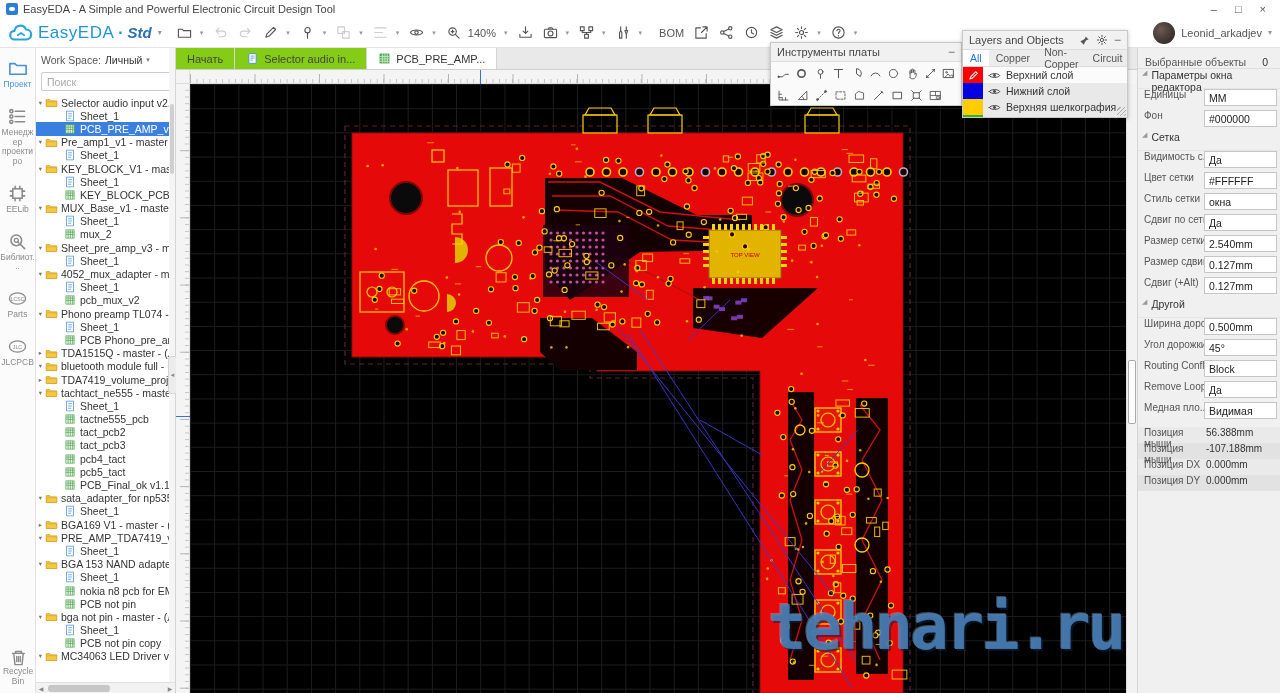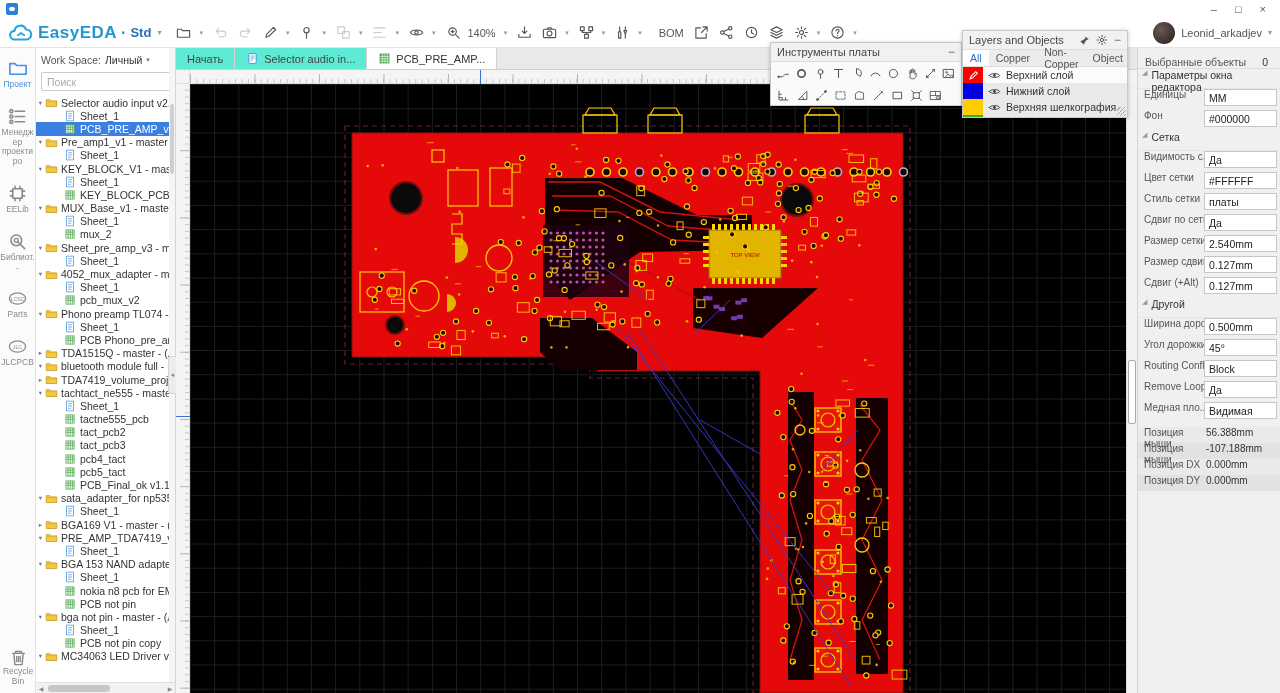--- a/index.html
+++ b/index.html
@@ -8,23 +8,23 @@
 
 .titlebar{height:18px;display:flex;align-items:center;gap:5px;padding:0 6px;background:#fff;font-size:11px;color:#444}
 .appicon{width:12px;height:12px;border-radius:2px;background:#2b7fd4;position:relative}
 .appicon::after{content:"";position:absolute;left:3px;top:4px;width:6px;height:4px;border-radius:3px;background:#fff}
 .winctl{margin-left:auto;display:flex;gap:18px;color:#555;font-size:11px;padding-right:8px}
 .winctl span{cursor:default}
 
 .toolbar{height:30px;display:flex;align-items:center;padding:0 8px;background:#fff;border-bottom:1px solid #e3e3e3}
 .logo{display:flex;align-items:center;gap:4px;margin-right:10px}
 .logo .cloud{color:#2ba3dd;display:flex}
-.brand{font-size:17px;font-weight:bold;color:#2196d3;letter-spacing:.5px}
+.brand{font-size:17px;font-weight:normal;color:#2196d3;letter-spacing:.5px}
 .branddot{color:#2196d3;font-weight:bold}
-.edition{font-size:13px;font-weight:bold;color:#2a6fb8}
+.edition{font-size:15px;font-weight:bold;font-style:italic;color:#2a6fb8}
 .caret{font-size:8px;color:#999;margin-left:2px}
 .tbtn{display:flex;align-items:center;gap:7px;padding:3px 5px;color:#555;border-radius:2px;position:relative}
 .tbtn svg{display:block}
 .tbtn .ttxt{font-size:11px;color:#555}
 .tbtn .ttxt:empty{display:none}
 .tbtn.arrow::after{content:"▾";font-size:7px;color:#999;margin-left:1px}
 .tbtn.disabled{color:#ccc}
 .tb-spacer{flex:1}
 .useravatar{width:22px;height:22px;border-radius:50%;background:radial-gradient(circle at 35% 35%,#6a5a52,#241d1a);margin-right:6px}
 .username{font-size:11px;color:#555;margin-right:4px}
@@ -51,21 +51,21 @@
 .treevscroll{position:absolute;right:0;top:0;bottom:0;width:6px;background:#f5f5f5}
 .treevscroll .vthumb{position:absolute;top:56px;height:70px;left:1px;width:4px;background:#cfcfcf;border-radius:2px}
 .collapse-tab{position:absolute;right:-1px;top:308px;width:8px;height:38px;background:#ececec;border:1px solid #d5d5d5;border-right:none;border-radius:4px 0 0 4px;font-size:7px;color:#888;display:flex;align-items:center;justify-content:center;z-index:4}
 .hscroll{height:11px;background:#f2f2f2;border-top:1px solid #e0e0e0;position:relative}
 .hscroll .harrow{position:absolute;top:0;height:11px;width:10px;font-size:6px;color:#888;display:flex;align-items:center;justify-content:center}
 .hscroll .harrow.right{right:0}
 .hscroll .hthumb{position:absolute;left:12px;top:2px;height:7px;width:62px;background:#c7c7c7;border-radius:3px}
 
 .cv{flex:1;display:flex;flex-direction:column;min-width:0;position:relative}
 .tabbar{height:22px;background:#e9e9e9;display:flex;align-items:stretch;border-bottom:1px solid #cfcfcf}
-.tab{display:flex;align-items:center;gap:5px;padding:0 11px;font-size:11px;color:#444;border-right:1px solid #d4d4d4;background:#5eead4}
+.tab{display:flex;align-items:center;gap:5px;padding:0 11px;font-size:11px;color:#444;border-right:1px solid #d4d4d4;background:#84cc16}
 .tab .ticn{display:flex}
 .tab .ticn:empty{display:none}
 .tab.active{background:#fff;color:#333}
 .canvas-wrap{flex:1;position:relative;background:#f4f4f4;overflow:hidden}
 .corner{position:absolute;left:0;top:0;width:14px;height:14px;background:#f4f4f4;border-right:1px solid #ddd;border-bottom:1px solid #ddd;z-index:3}
 .ruler-top{position:absolute;left:14px;right:11px;top:0;height:14px;background:#f4f4f4;z-index:3;display:flex;padding-left:6px;
  background-image:linear-gradient(90deg,#b5b5b5 0 1px,transparent 1px),linear-gradient(90deg,#c4c4c4 0 1px,transparent 1px);
  background-size:64.5px 9px,6.45px 4px;background-repeat:repeat-x;background-position:left bottom,left bottom;border-bottom:1px solid #ddd}
 .ruler-top .rl{width:64.5px;flex:0 0 64.5px;font-size:8px;color:#888;padding-left:2px;line-height:10px}
 .rmarker-top{position:absolute;top:0;bottom:0;width:1px;background:#3b6fe0}
@@ -119,20 +119,21 @@
 .strow .sval{color:#333;font-size:10px}
 svg.ic{display:block}
 </style>
 </head>
 <body>
 
 <div class="app">
 
   <div class="titlebar">
     <span class="appicon"></span>
+    <span>EasyEDA - A Simple and Powerful Electronic Circuit Design Tool</span>
     <div class="winctl">
       <span>–</span>
       <span>□</span>
       <span>×</span>
     </div>
   </div>
 
   <div class="toolbar">
     <div class="logo">
       <span class="cloud">
@@ -1510,21 +1511,21 @@
       <div class="rprow select">
             <span class="rlabel">Видимость с...</span>
             <span class="control">Да</span>
           </div>
           <div class="rprow input">
             <span class="rlabel">Цвет сетки</span>
             <span class="control">#FFFFFF</span>
           </div>
           <div class="rprow select">
             <span class="rlabel">Стиль сетки</span>
-            <span class="control">платы</span>
+            <span class="control">окна</span>
           </div>
           <div class="rprow select">
             <span class="rlabel">Сдвиг по сетке</span>
             <span class="control">Да</span>
           </div>
           <div class="rprow input">
             <span class="rlabel">Размер сетки</span>
             <span class="control">2.540mm</span>
           </div>
           <div class="rprow input">
@@ -1766,21 +1767,21 @@
     <span class="ltab active">
           <span>All</span>
         </span>
         <span class="ltab">
           <span>Copper</span>
         </span>
         <span class="ltab">
           <span>Non-Copper</span>
         </span>
         <span class="ltab">
-          <span>Object</span>
+          <span>Circuit</span>
         </span>
       </div>
     <div>
 
     <div class="layerrow active">
           <span class="swatch" style="background: rgb(255, 0, 0);">
             <span>
               <svg class="ic" viewBox="0 0 16 16" width="11" height="11" fill="none" stroke="#fff" stroke-width="1.6">
                 <path d="M3 13l1.2-3.5 7-7 2.3 2.3-7 7L3 13z"></path>
               </svg>
@@ -1814,14 +1815,15 @@
           </span>
           <span class="lname">Верхняя шелкография</span>
         </div>
       </div>
     <div class="layersliver">
       <span class="swatch" id="sliverswatch" style="background: rgb(45, 181, 45);"></span>
     </div>
     <div class="lresize"></div>
   </div>
 
+  <div class="watermark" style="left:768px;top:590px">tehnari.ru</div>
 
 </div>
 
 </body></html>

